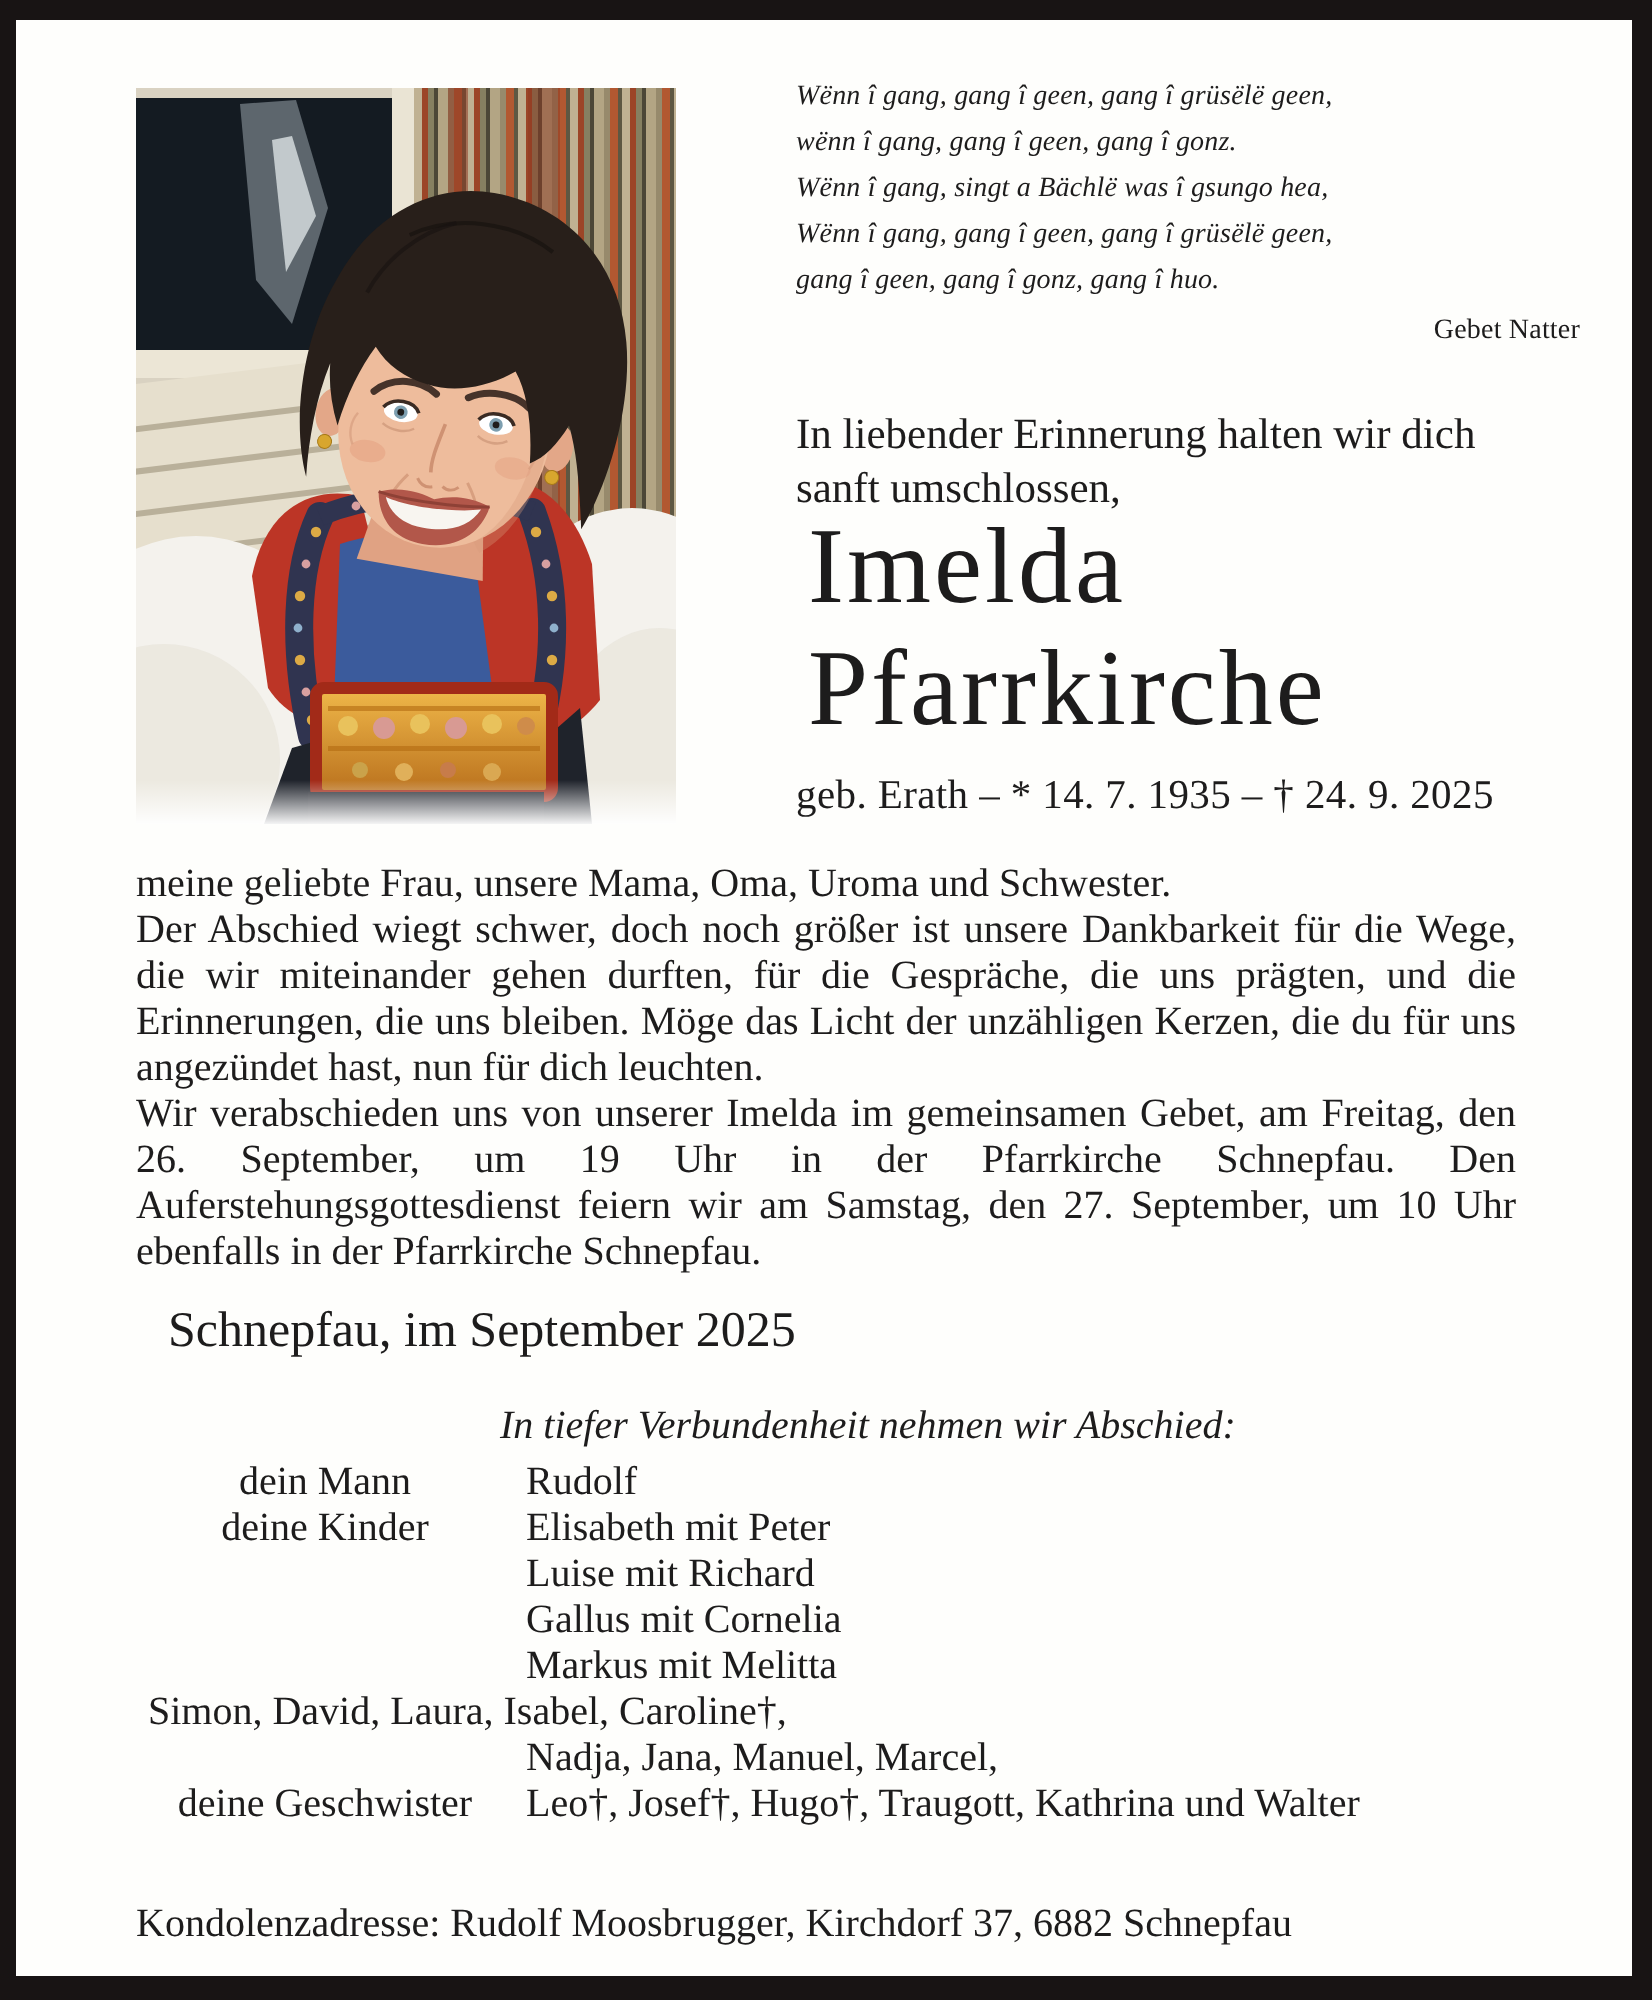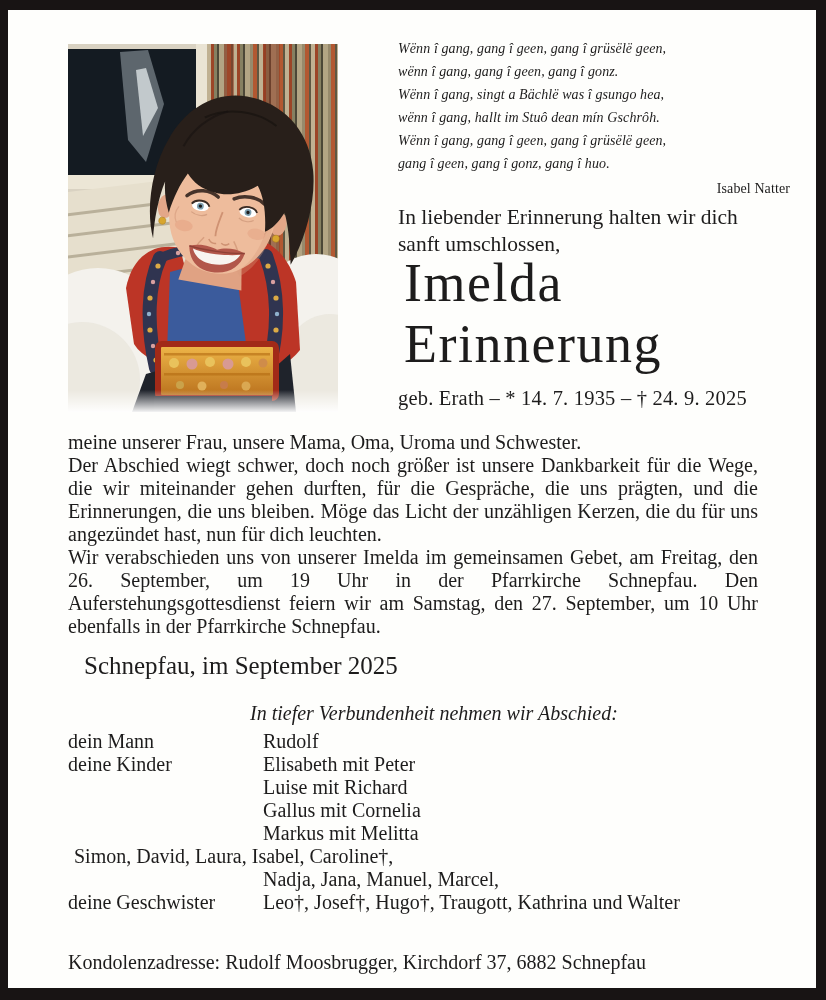--- a/index.html
+++ b/index.html
@@ -16,21 +16,21 @@
   .intro{position:absolute;left:390px;top:194px;font-size:21.5px;line-height:27px;}
   .name{position:absolute;left:396px;top:243px;font-size:54px;line-height:61px;letter-spacing:1.5px;}
   .dates{position:absolute;left:390px;top:377px;font-size:20.5px;font-weight:normal;letter-spacing:.2px;}
   .btxt{position:absolute;left:60px;top:421px;width:690px;font-size:20px;line-height:23px;text-align:justify;}
   .btxt p{margin:0;}
   .b{font-weight:normal;}
   .dateline{position:absolute;left:76px;top:642px;font-size:25px;}
   .closing{position:absolute;left:242px;top:692px;font-size:20px;font-style:italic;}
   .family{position:absolute;left:60px;top:720px;font-size:20px;line-height:23px;width:700px;}
   .frow{display:flex;}
-  .flabel{width:189px;text-align:left;flex:none;}
+  .flabel{width:189px;text-align:center;flex:none;}
   .fnames{margin-left:6px;white-space:nowrap;}
   .condolence{position:absolute;left:60px;top:941px;font-size:20px;}
 </style>
 </head>
 <body>
 
 <div class="page">
 
   <svg class="photo" viewBox="0 0 270 368" aria-hidden="true">
     <defs>
@@ -169,40 +169,39 @@
         </g>
       </g>
       <rect x="0" y="346" width="270" height="22" fill="url(#fade)"></rect>
     </g>
   </svg>
 
   <div class="poem">
     <div>Wënn î gang, gang î geen, gang î grüsëlë geen,</div>
     <div>wënn î gang, gang î geen, gang î gonz.</div>
     <div>Wënn î gang, singt a Bächlë was î gsungo hea,</div>
-    <div>wënn î gang, hallt im Stuô dean mín Gschrôh.</div>
     <div>Wënn î gang, gang î geen, gang î grüsëlë geen,</div>
     <div>gang î geen, gang î gonz, gang î huo.</div>
-    <div class="poem-attr">Isabel Natter</div>
+    <div class="poem-attr">Gebet Natter</div>
   </div>
 
   <div class="intro">
     <div>In liebender Erinnerung halten wir dich</div>
     <div>sanft umschlossen,</div>
   </div>
 
   <div class="name">
     <div>Imelda</div>
-    <div>Erinnerung</div>
+    <div>Pfarrkirche</div>
   </div>
 
   <div class="dates">geb. Erath – * 14. 7. 1935 – † 24. 9. 2025</div>
 
   <div class="btxt">
-    <p>meine unserer Frau, unsere Mama, Oma, Uroma und Schwester.</p>
+    <p>meine geliebte Frau, unsere Mama, Oma, Uroma und Schwester.</p>
     <p>Der Abschied wiegt schwer, doch noch größer ist unsere Dankbarkeit für die Wege, die wir miteinander gehen durften, für die Gespräche, die uns prägten, und die Erinnerungen, die uns bleiben. Möge das Licht der unzähligen Kerzen, die du für uns angezündet hast, nun für dich leuchten.</p>
     <p><span>Wir verabschieden uns von unserer Imelda im gemeinsamen Gebet, am Freitag, den 26. September, </span><span class="b">um 19 Uhr</span><span> in der Pfarrkirche Schnepfau. Den Auferstehungsgottesdienst feiern wir am Samstag, den 27. September, um 10 Uhr ebenfalls in der Pfarrkirche Schnepfau.</span></p>
   </div>
 
   <div class="dateline"><span class="b">Schnepfau,</span><span> im September 2025</span></div>
 
   <div class="closing">In tiefer Verbundenheit nehmen wir Abschied:</div>
 
   <div class="family">
     <div class="frow">

